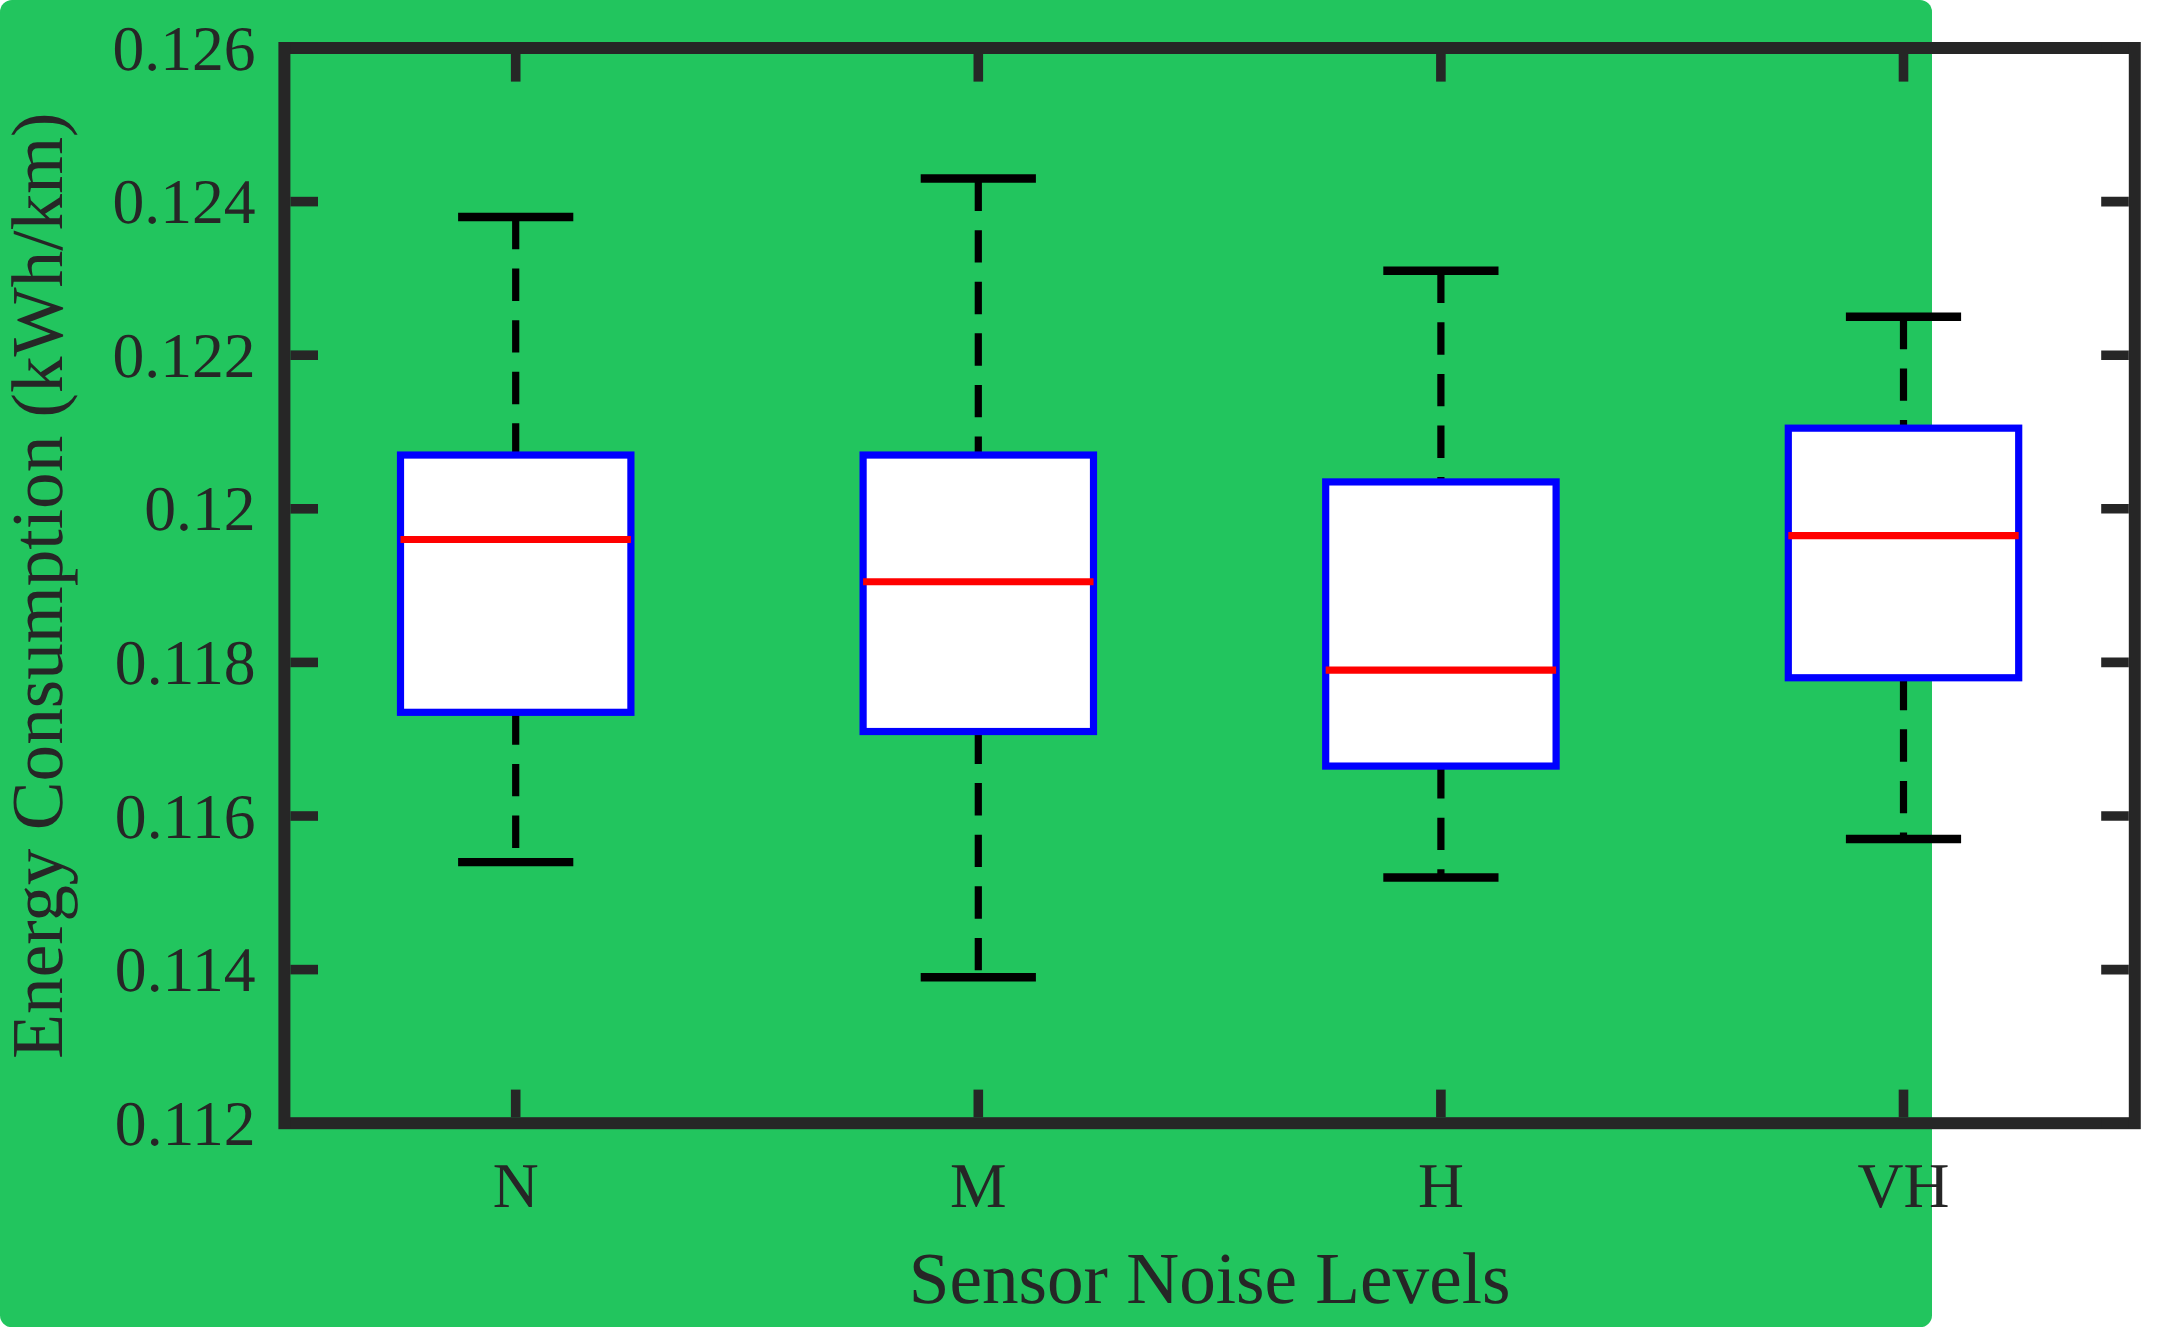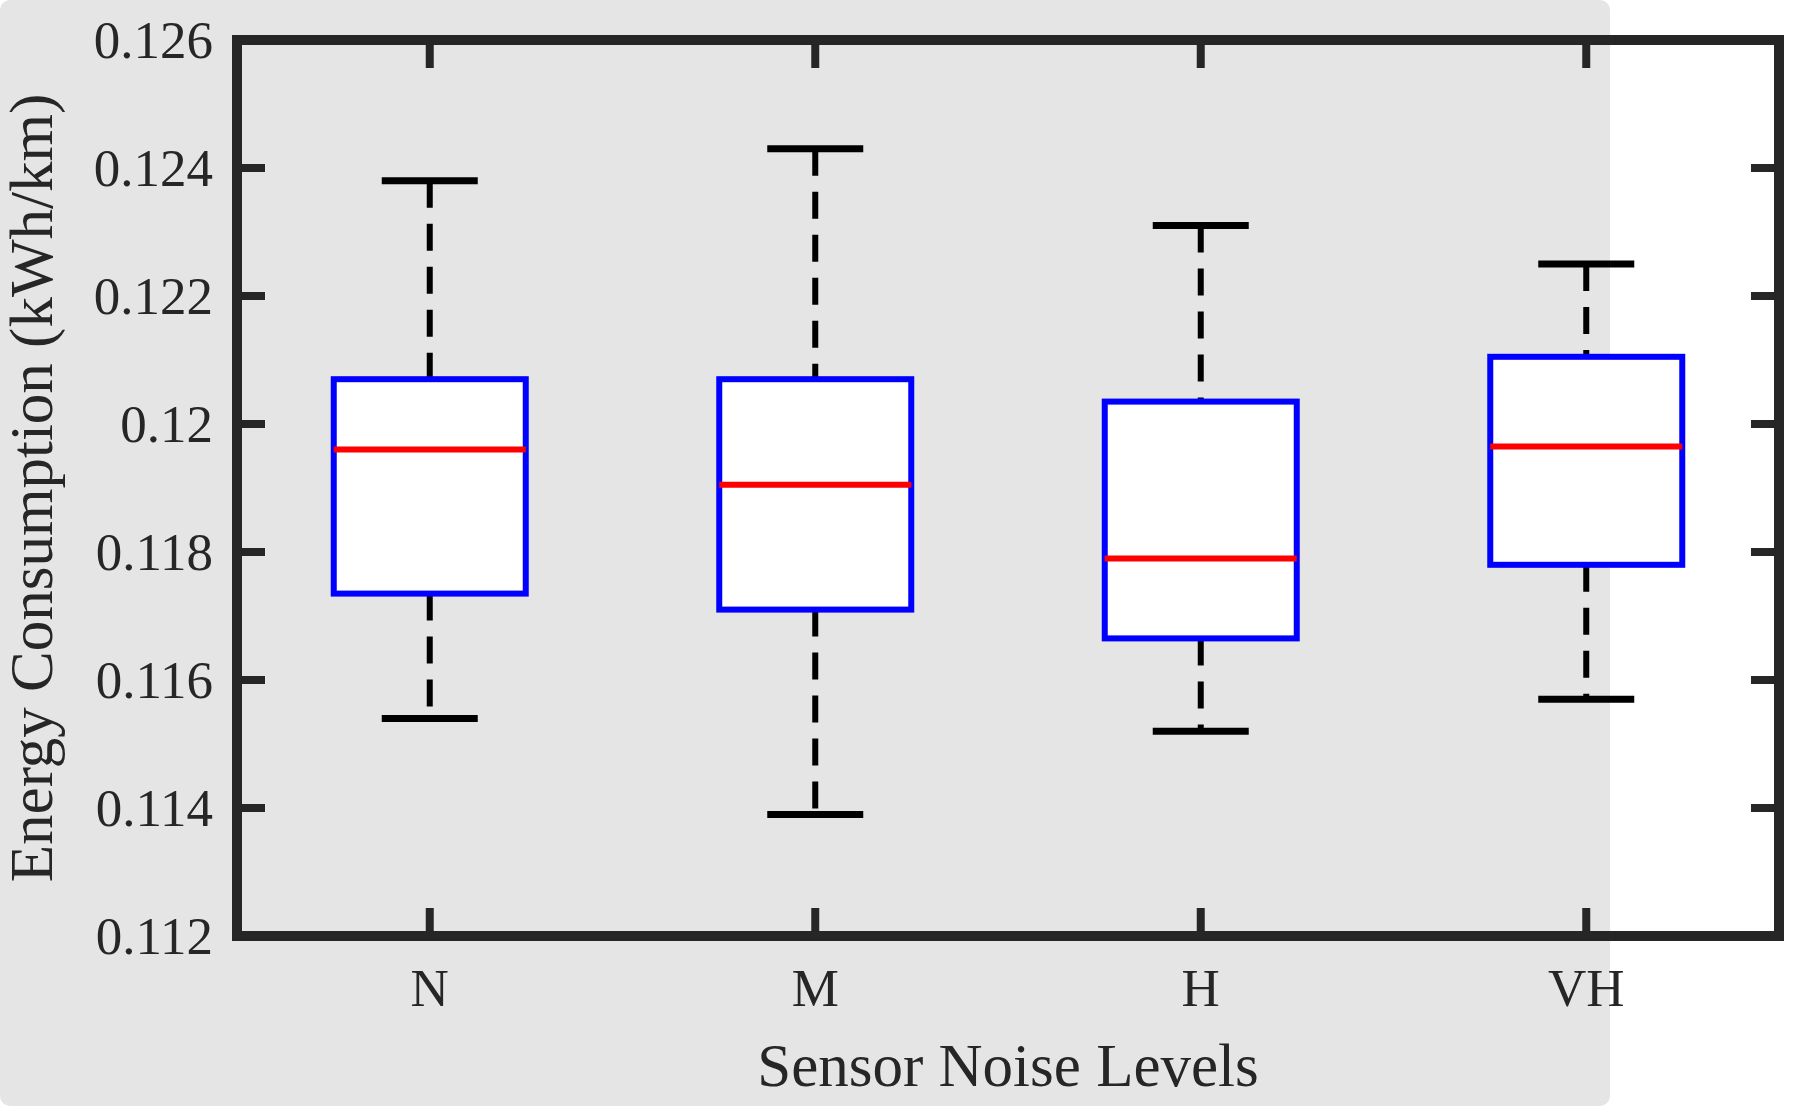--- a/index.html
+++ b/index.html
@@ -7,21 +7,21 @@
     padding: 0;
     background: #ffffff;
     width: 1811px;
     height: 1106px;
     overflow: hidden;
   }
   .figure {
     position: relative;
     width: 1610px;
     height: 1106px;
-    background: #e5e5e5;
+    background: #22c55e;
     border-radius: 10px;
   }
   svg text {
     font-family: "Liberation Serif", "DejaVu Serif", serif;
     fill: #262626;
   }
   .tick-label { font-size: 53px; }
   .axis-title { font-size: 61px; }
 </style>
 </head>

